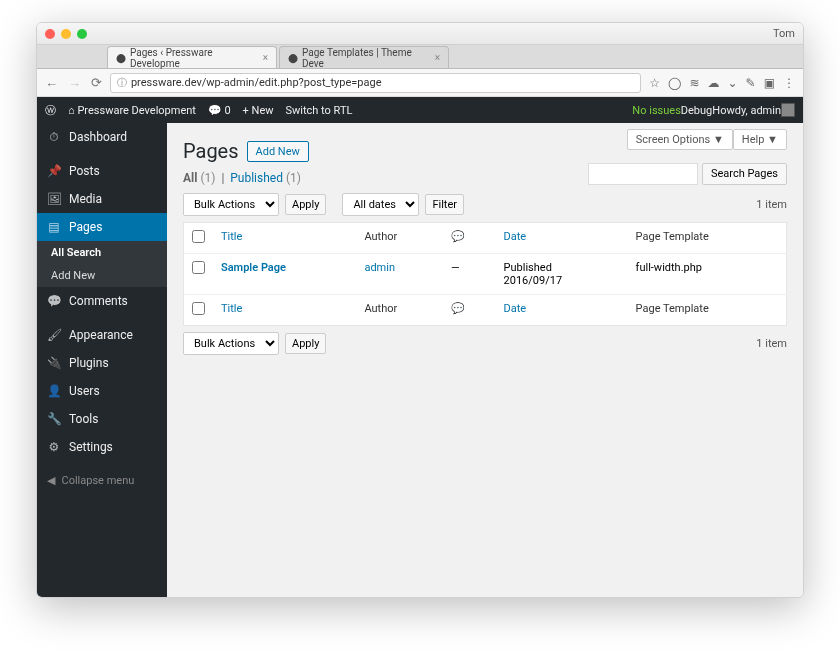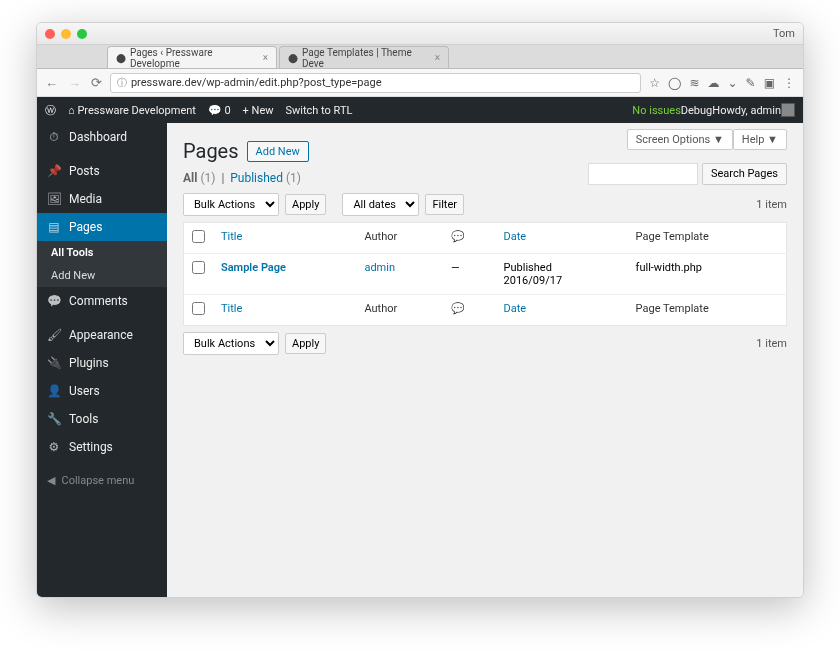--- a/index.html
+++ b/index.html
@@ -146,21 +146,21 @@
           </div>
         <div class="menu-item">
             <span class="mi-icon">🖼</span>
             <span>Media</span>
           </div>
         <div class="menu-item current">
             <span class="mi-icon">▤</span>
             <span>Pages</span>
           </div>
         <div class="submenu">
-          <div class="sub active">All Tools</div>
+          <div class="sub active">All Search</div>
           <div class="sub">Add New</div>
         </div>
         <div class="menu-item">
             <span class="mi-icon">💬</span>
             <span>Comments</span>
           </div>
         <div class="menu-sep"></div>
         <div class="menu-item">
             <span class="mi-icon">🖌</span>
             <span>Appearance</span>

